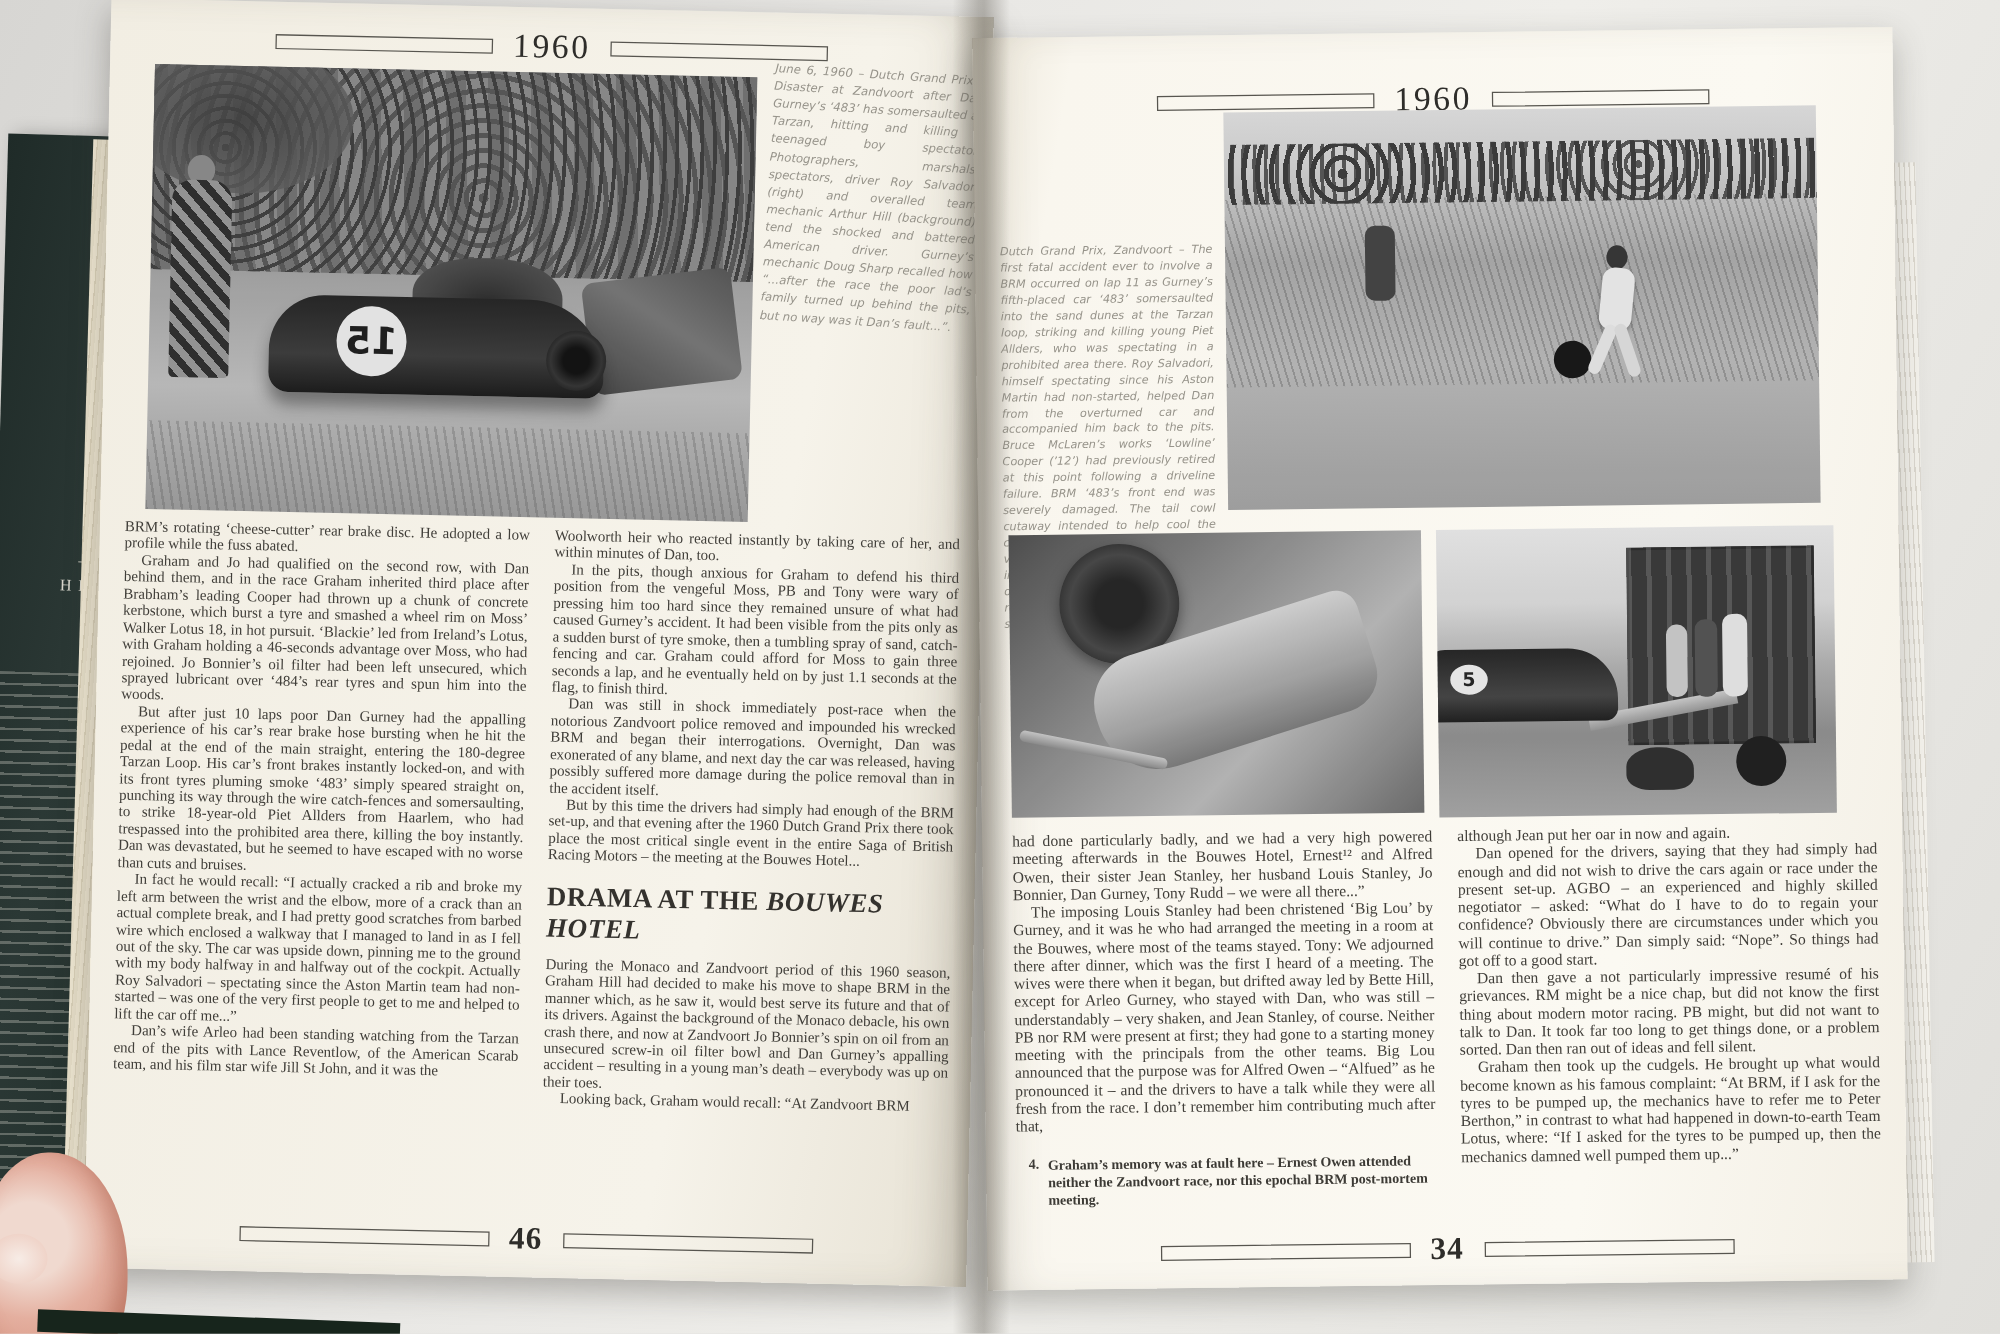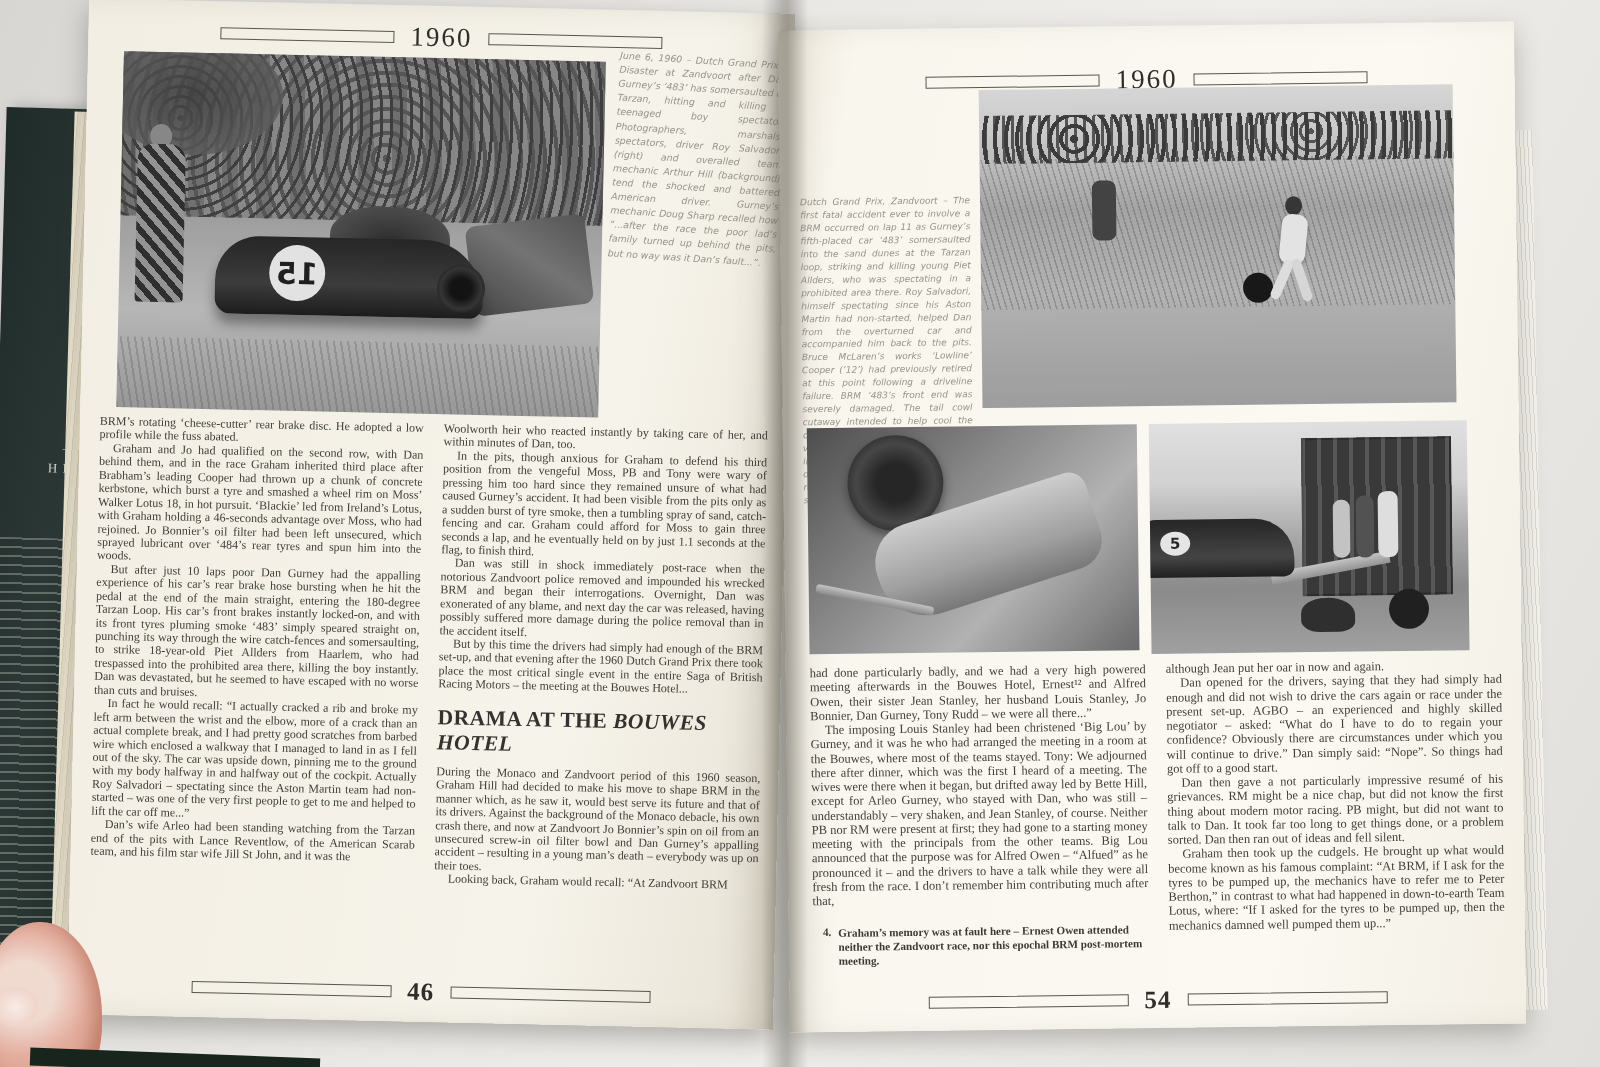--- a/index.html
+++ b/index.html
@@ -239,21 +239,21 @@
       <div class="textcol parablock">
           <p>although Jean put her oar in now and again.</p>
           <p>Dan opened for the drivers, saying that they had simply had enough and did not wish to drive the cars again or race under the present set-up. AGBO – an experienced and highly skilled negotiator – asked: “What do I have to do to regain your confidence? Obviously there are circumstances under which you will continue to drive.” Dan simply said: “Nope”. So things had got off to a good start.</p>
           <p>Dan then gave a not particularly impressive resumé of his grievances. RM might be a nice chap, but did not know the first thing about modern motor racing. PB might, but did not want to talk to Dan. It took far too long to get things done, or a problem sorted. Dan then ran out of ideas and fell silent.</p>
           <p>Graham then took up the cudgels. He brought up what would become known as his famous complaint: “At BRM, if I ask for the tyres to be pumped up, the mechanics have to refer me to Peter Berthon,” in contrast to what had happened in down-to-earth Team Lotus, where: “If I asked for the tyres to be pumped up, then the mechanics damned well pumped them up...”</p>
         </div>
     </div>
 
     <div class="pg-rule-row" style="bottom:14px;">
       <div class="rule-box wide"></div>
-      <div class="pagenum">54</div>
+      <div class="pagenum">34</div>
       <div class="rule-box wide"></div>
     </div>
   </div>
 
   <div class="gutter-shadow"></div>
 
   <div class="thumb">
     <div class="thumbnail-spot"></div>
   </div>
   <div class="cover-sliver"></div>

